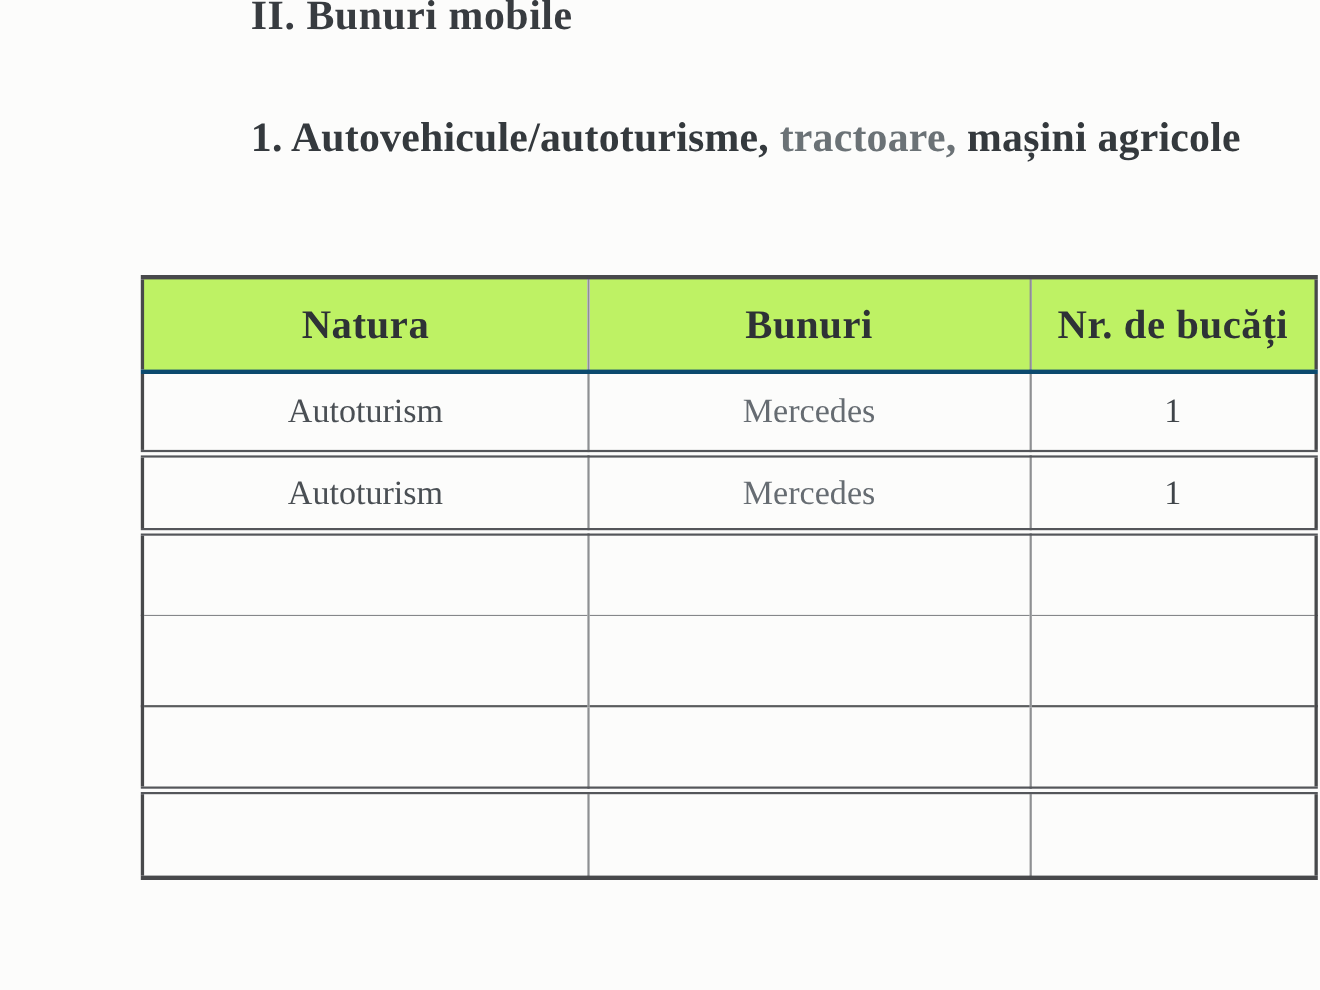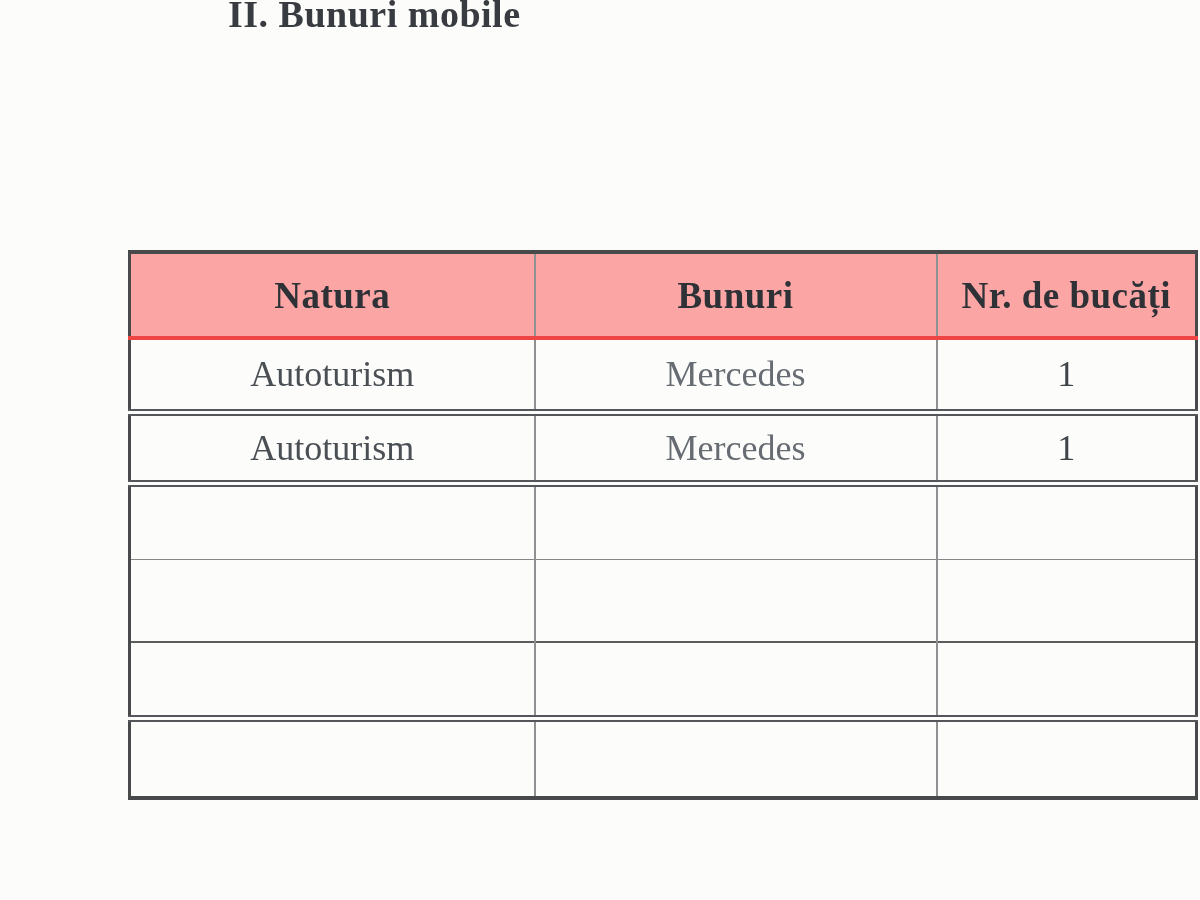--- a/index.html
+++ b/index.html
@@ -48,31 +48,31 @@
   col.c2 { width: 402px; }
   col.c3 { width: 260px; }
   th, td {
     text-align: center;
     vertical-align: middle;
     overflow: hidden;
   }
   th + th, td + td { border-left: 2px solid #8e9092; }
   thead tr {
     height: 86px;
-    background: #fca5a5;
-    border-bottom: 4px solid #ef4444;
+    background: #bef264;
+    border-bottom: 4px solid #0c4a6e;
   }
   th {
     font-size: 37px;
     font-weight: bold;
     color: #2e3236;
     letter-spacing: 0.5px;
   }
   td {
-    font-size: 36px;
+    font-size: 31px;
     font-weight: normal;
     color: #4a4f54;
   }
   td.col-marca { color: #666c72; }
   td.col-nr { color: #3f4449; }
   tr.r0 { height: 74px; }
   tr.r1 { height: 71px; }
   tr.r2 { height: 76px; }
   tr.r3 { height: 83px; }
   tr.r4 { height: 76px; }
@@ -81,20 +81,21 @@
   tr.b-thin   { border-bottom: 1px solid #85878a; }
   tr.b-solid  { border-bottom: 2px solid #5a5c5e; }
 </style>
 </head>
 <body>
 
 <div class="page">
 
   <h2 class="sec-title">II. Bunuri mobile</h2>
 
+  <div class="para-line line1"><span>1. Autovehicule/autoturisme, </span><span class="tone-light">tractoare,</span><span> mașini agricole</span></div>
 
 
   <table class="decl">
     <colgroup>
         <col class="c1">
         <col class="c2">
         <col class="c3">
       </colgroup>
     <thead>
       <tr>

